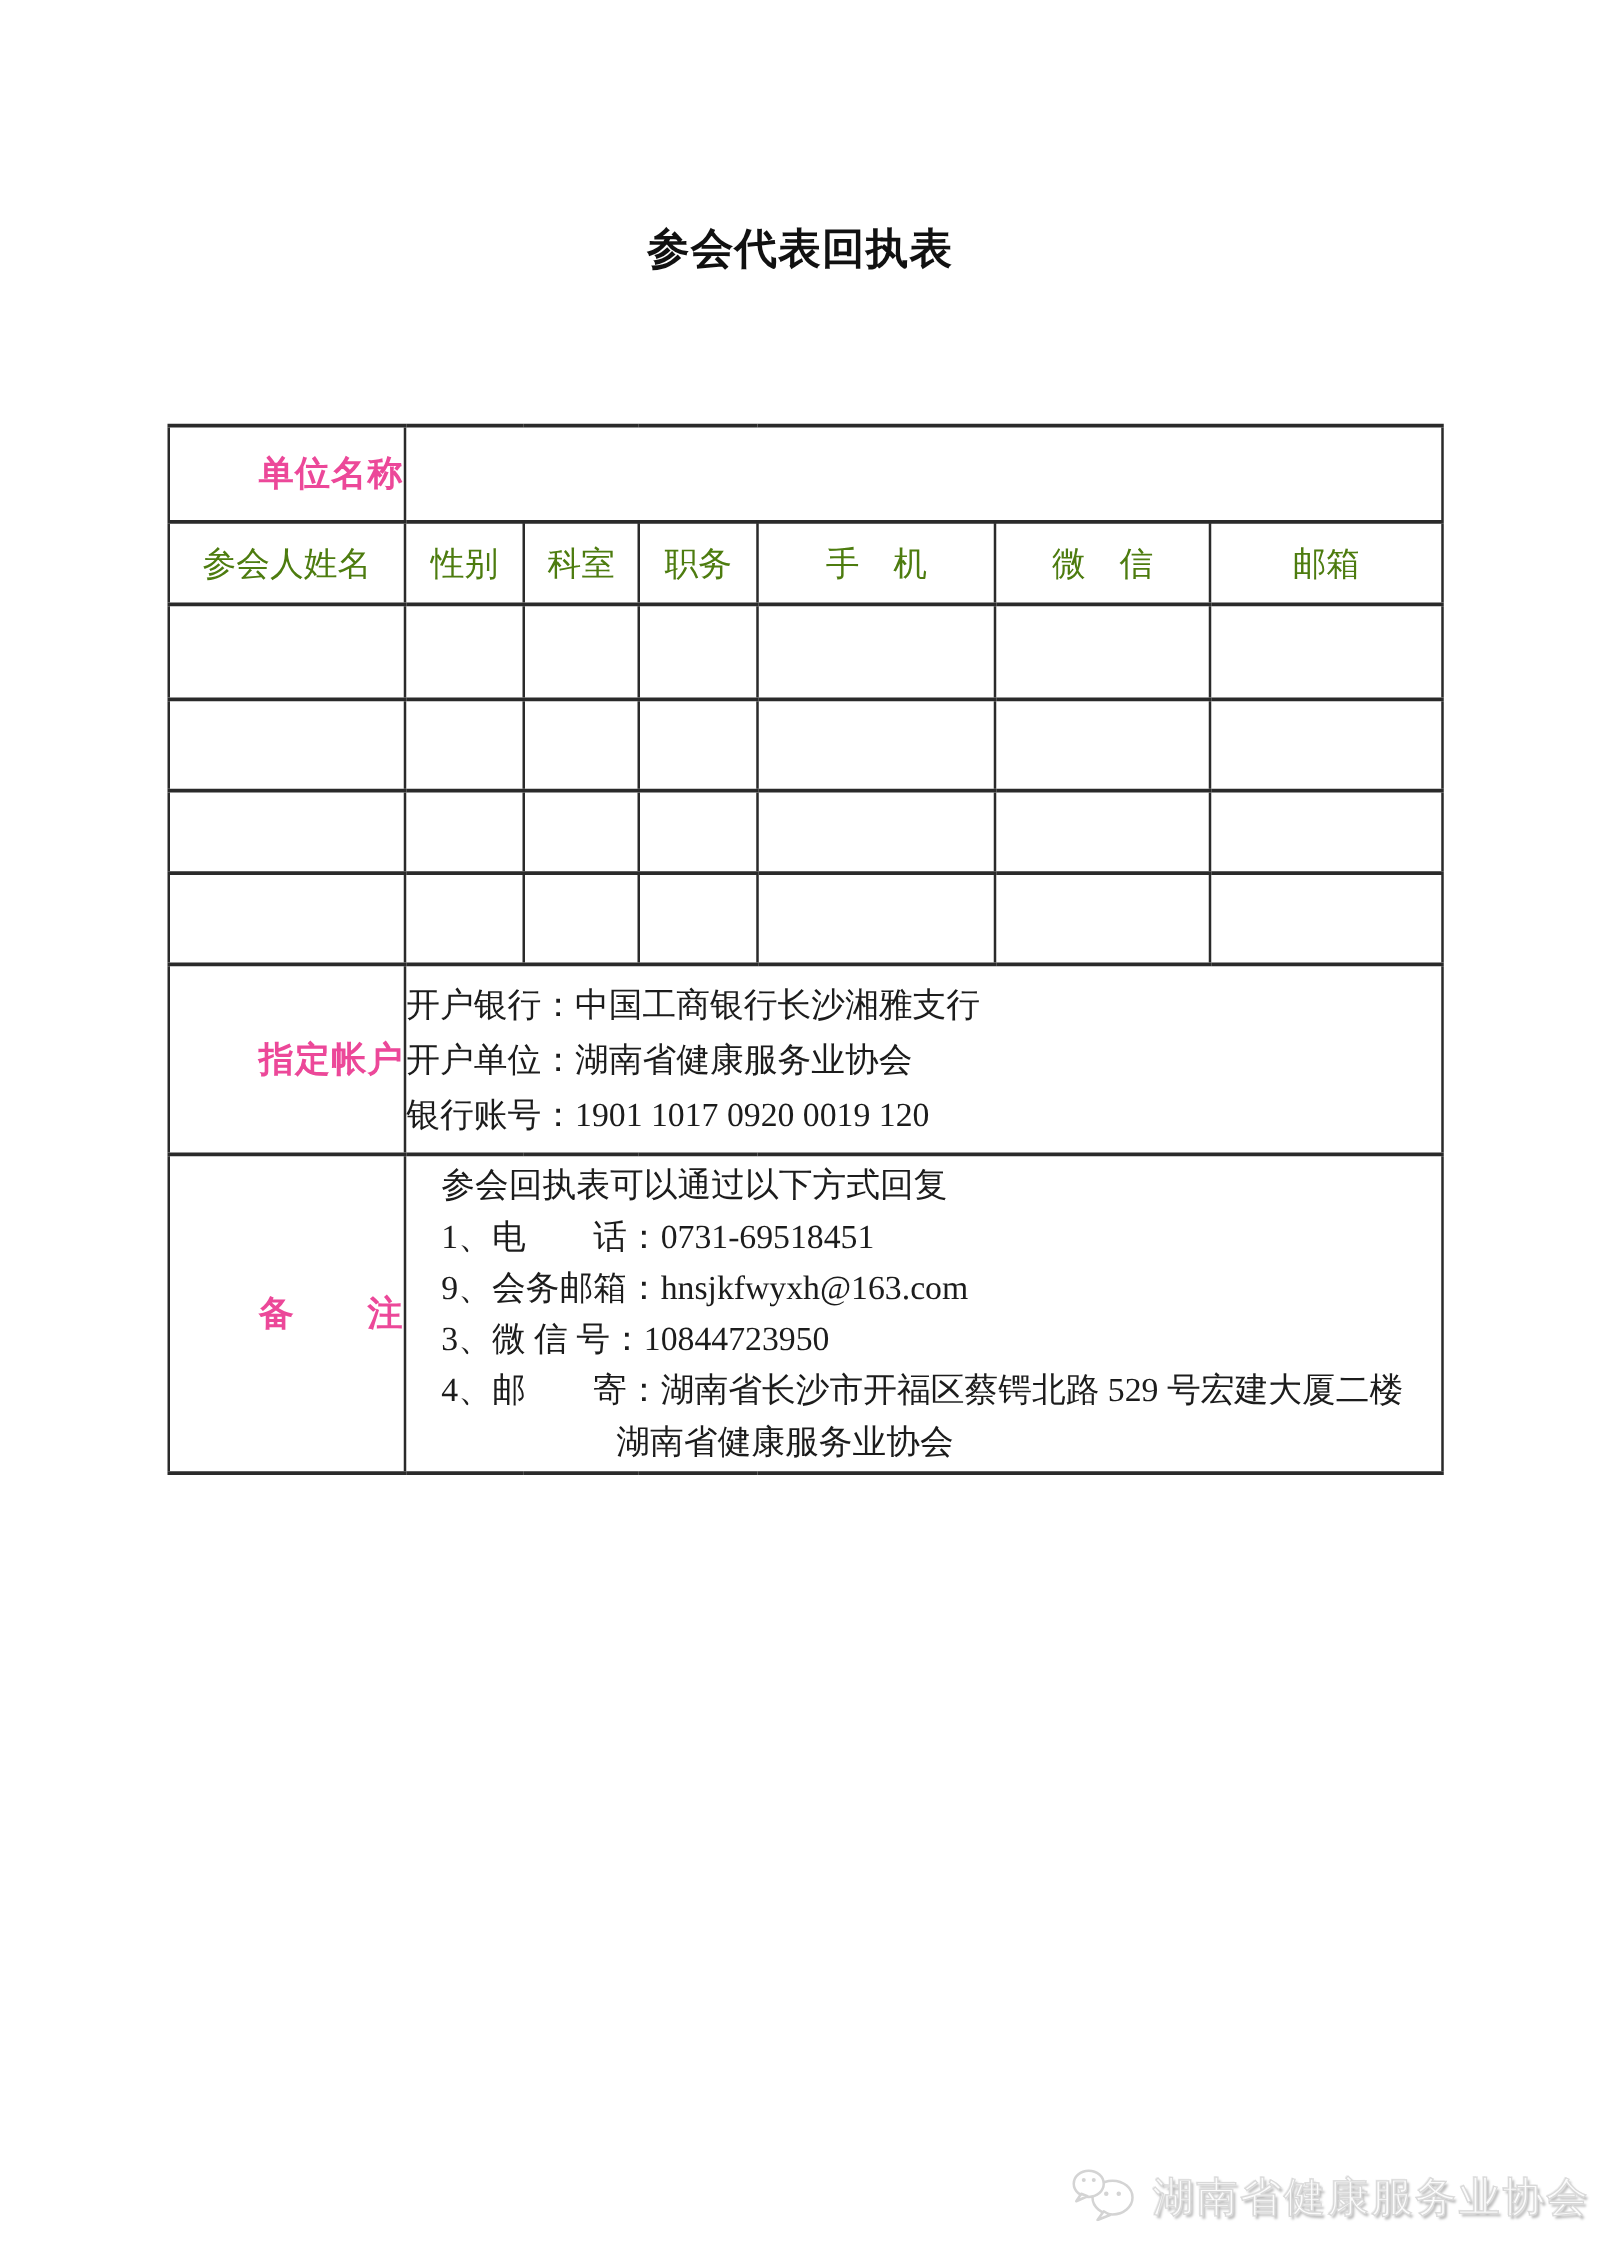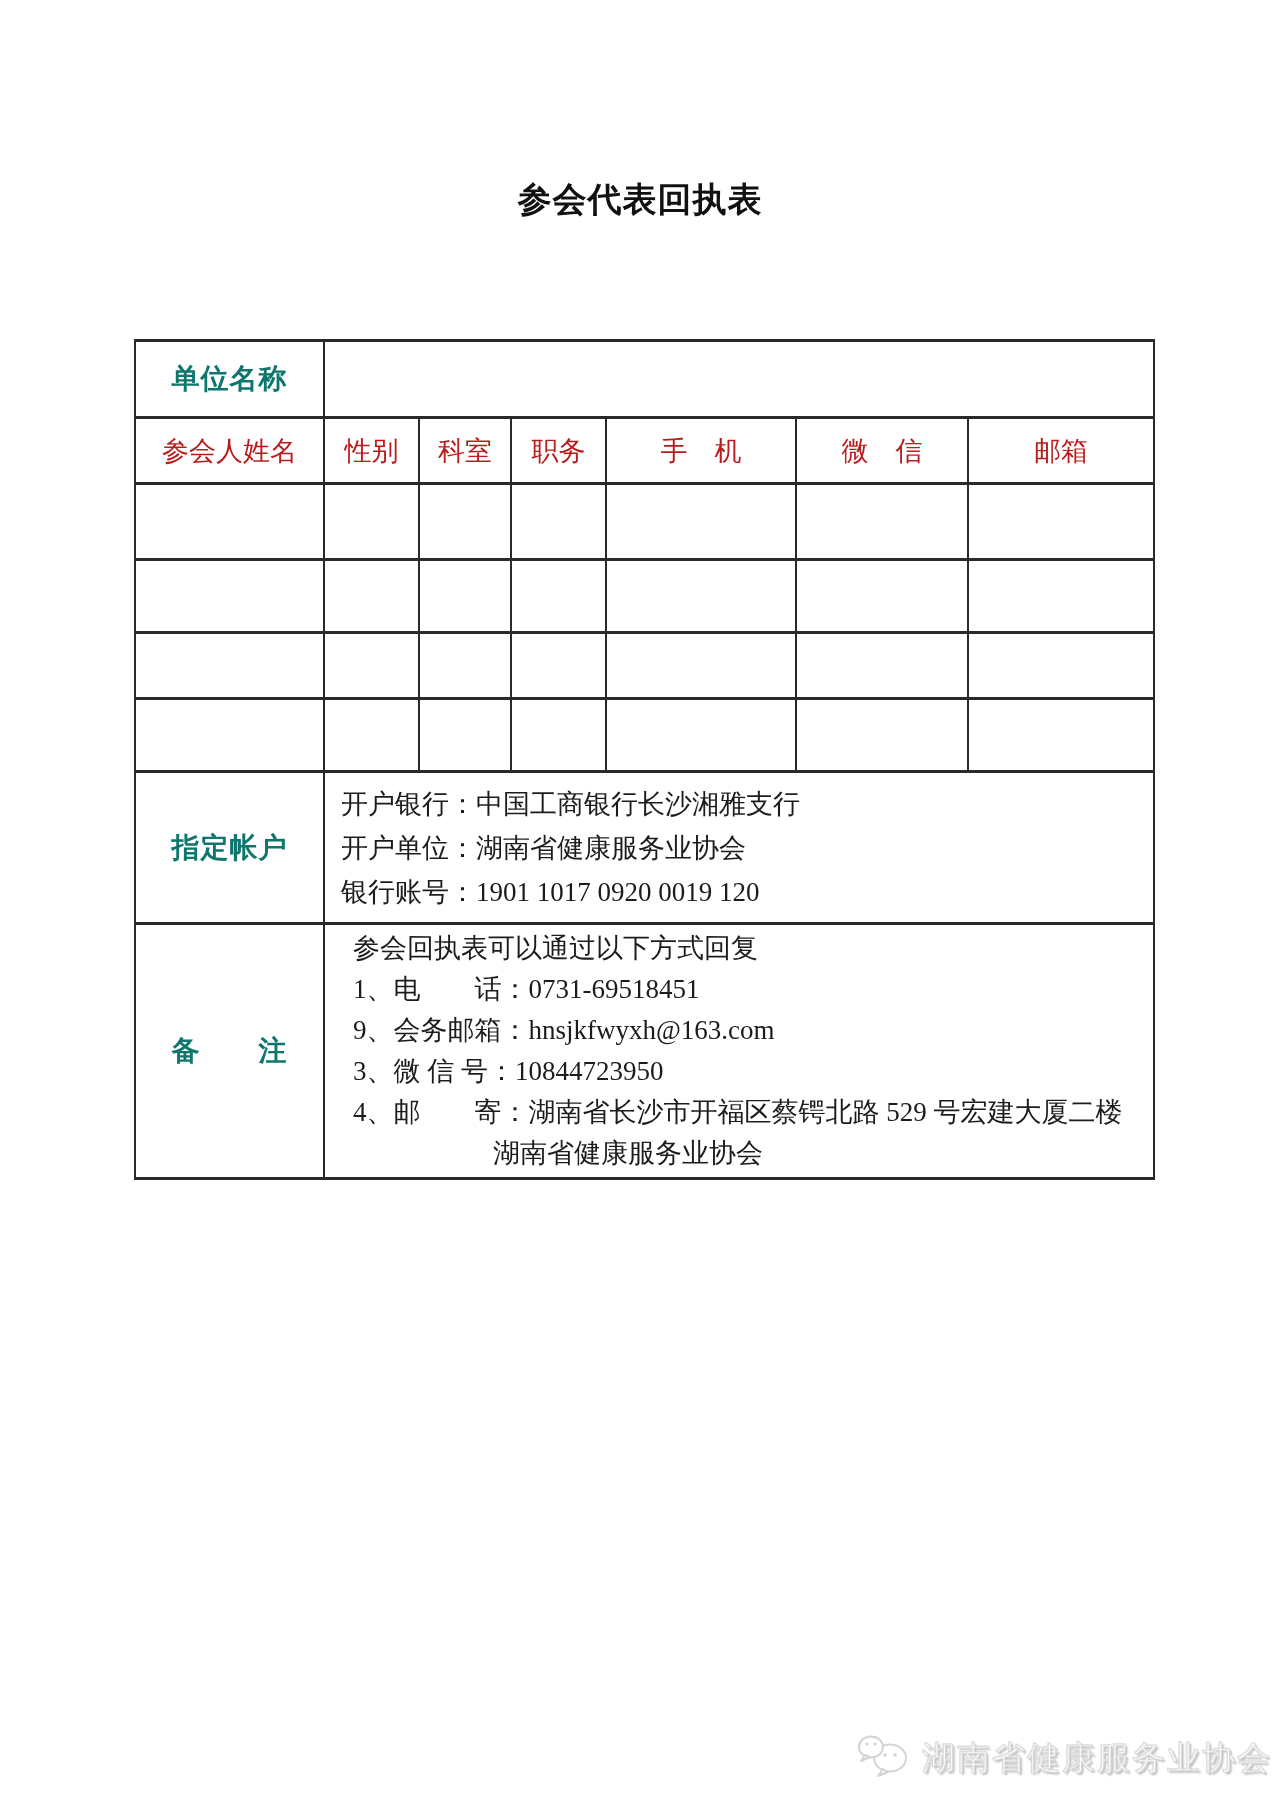--- a/index.html
+++ b/index.html
@@ -21,33 +21,33 @@
     position:absolute;left:134px;top:339px;width:1019px;
     border-collapse:collapse;table-layout:fixed;background:#fff;
   }
   table.form td{
     border-left:2px solid #2a2a2a;border-right:2px solid #2a2a2a;
     border-top:3px solid #2a2a2a;border-bottom:3px solid #2a2a2a;
     padding:0;overflow:hidden;
   }
   .lbl{
     font-family:"Liberation Sans", sans-serif;font-weight:bold;
-    font-size:28px;color:#0f766e;text-align:center;vertical-align:middle;
+    font-size:28px;color:#ec4899;text-align:right;vertical-align:middle;
     letter-spacing:1px;
   }
   .hdr{
-    font-size:27px;color:#b91c1c;text-align:center;vertical-align:middle;
+    font-size:27px;color:#4d7c0f;text-align:center;vertical-align:middle;
     font-weight:normal;
   }
   .blank{background:#fff;}
   .content-cell{
     font-size:27px;vertical-align:middle;text-align:left;
     padding-left:12px;color:#1c1c1c;
   }
-  .acct-line{line-height:44px;white-space:nowrap;margin-left:16px;}
+  .acct-line{line-height:44px;white-space:nowrap;}
   .note-line{line-height:41px;white-space:nowrap;padding-left:28px;}
   .note-indent{padding-left:168px;}
 
   
   .accom-cell{text-align:center;vertical-align:middle;font-size:28px;}
   .accom-wrap{display:flex;justify-content:center;align-items:center;gap:55px;}
   .cb-group{display:flex;align-items:center;gap:16px;}
   .cb-box{
     display:inline-block;width:18px;height:20px;
     border:2px solid #1c1c1c;background:#fff;

